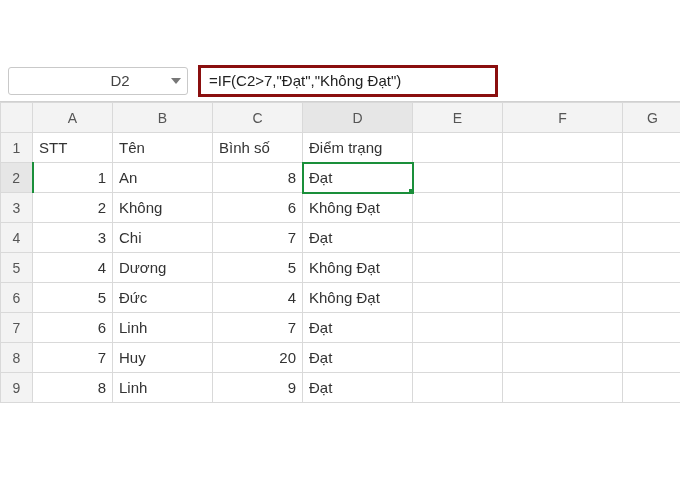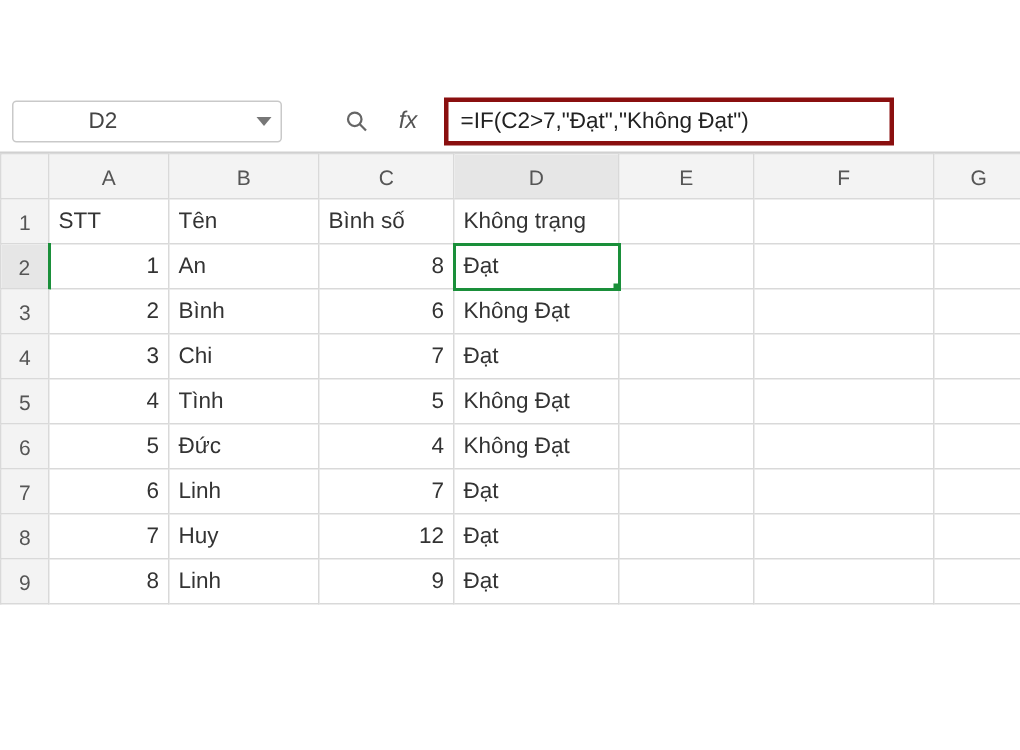--- a/index.html
+++ b/index.html
@@ -23,21 +23,21 @@
     gap: 6px;
   }
   .name-box {
     width: 180px;
     height: 28px;
     border: 1px solid #c9c9c9;
     border-radius: 3px;
     background: #fff;
     display: flex;
     align-items: center;
-    justify-content: flex-start;
+    justify-content: center;
     padding: 0 6px 0 50px;
     position: relative;
   }
   .name-box-text {
     color: #444;
   }
   .name-box-arrow {
     position: absolute;
     right: 6px;
     width: 0; height: 0;
@@ -145,31 +145,20 @@
     border-left: 2px solid #1a8f3a;
   }
 </style>
 </head>
 <body>
 
 <div class="formula-bar">
   <div class="name-box">
     <span class="name-box-text">D2</span>
     <span class="name-box-arrow"></span>
-  </div>
-  <div class="icon-group">
-    <div class="icon-btn">
-      <svg width="18" height="18" viewBox="0 0 24 24" fill="none" stroke="#666" stroke-width="2">
-        <circle cx="10" cy="10" r="6"></circle>
-          <line x1="20" y1="20" x2="14.5" y2="14.5"></line>
-      </svg>
-    </div>
-    <div class="icon-btn">
-      <span class="fx-label">fx</span>
-    </div>
   </div>
   <div class="formula-input">
     <span>=IF(C2&gt;7,"Đạt","Không Đạt")</span>
   </div>
 </div>
 
 <div class="grid">
   <table>
     <colgroup>
       <col class="corner">
@@ -190,59 +179,59 @@
       <th class="col-active">D</th>
       <th>E</th>
       <th>F</th>
       <th>G</th>
     </tr>
     <tr>
       <td class="rowhdr">1</td>
       <td>STT</td>
       <td>Tên</td>
       <td>Bình số</td>
-      <td>Không trạng</td>
+      <td>Điểm trạng</td>
       <td></td>
       <td></td>
       <td></td>
     </tr>
     <tr>
       <td class="rowhdr row-active">2</td>
       <td class="num row2-left">1</td>
       <td>An</td>
       <td class="num">8</td>
       <td class="selected-cell">Đạt</td>
       <td></td>
       <td></td>
       <td></td>
     </tr>
     <tr>
       <td class="rowhdr">3</td>
       <td class="num">2</td>
-      <td>Bình</td>
+      <td>Không</td>
       <td class="num">6</td>
       <td>Không Đạt</td>
       <td></td>
       <td></td>
       <td></td>
     </tr>
     <tr>
       <td class="rowhdr">4</td>
       <td class="num">3</td>
       <td>Chi</td>
       <td class="num">7</td>
       <td>Đạt</td>
       <td></td>
       <td></td>
       <td></td>
     </tr>
     <tr>
       <td class="rowhdr">5</td>
       <td class="num">4</td>
-      <td>Tình</td>
+      <td>Dương</td>
       <td class="num">5</td>
       <td>Không Đạt</td>
       <td></td>
       <td></td>
       <td></td>
     </tr>
     <tr>
       <td class="rowhdr">6</td>
       <td class="num">5</td>
       <td>Đức</td>
@@ -259,21 +248,21 @@
       <td class="num">7</td>
       <td>Đạt</td>
       <td></td>
       <td></td>
       <td></td>
     </tr>
     <tr>
       <td class="rowhdr">8</td>
       <td class="num">7</td>
       <td>Huy</td>
-      <td class="num">12</td>
+      <td class="num">20</td>
       <td>Đạt</td>
       <td></td>
       <td></td>
       <td></td>
     </tr>
     <tr>
       <td class="rowhdr">9</td>
       <td class="num">8</td>
       <td>Linh</td>
       <td class="num">9</td>

